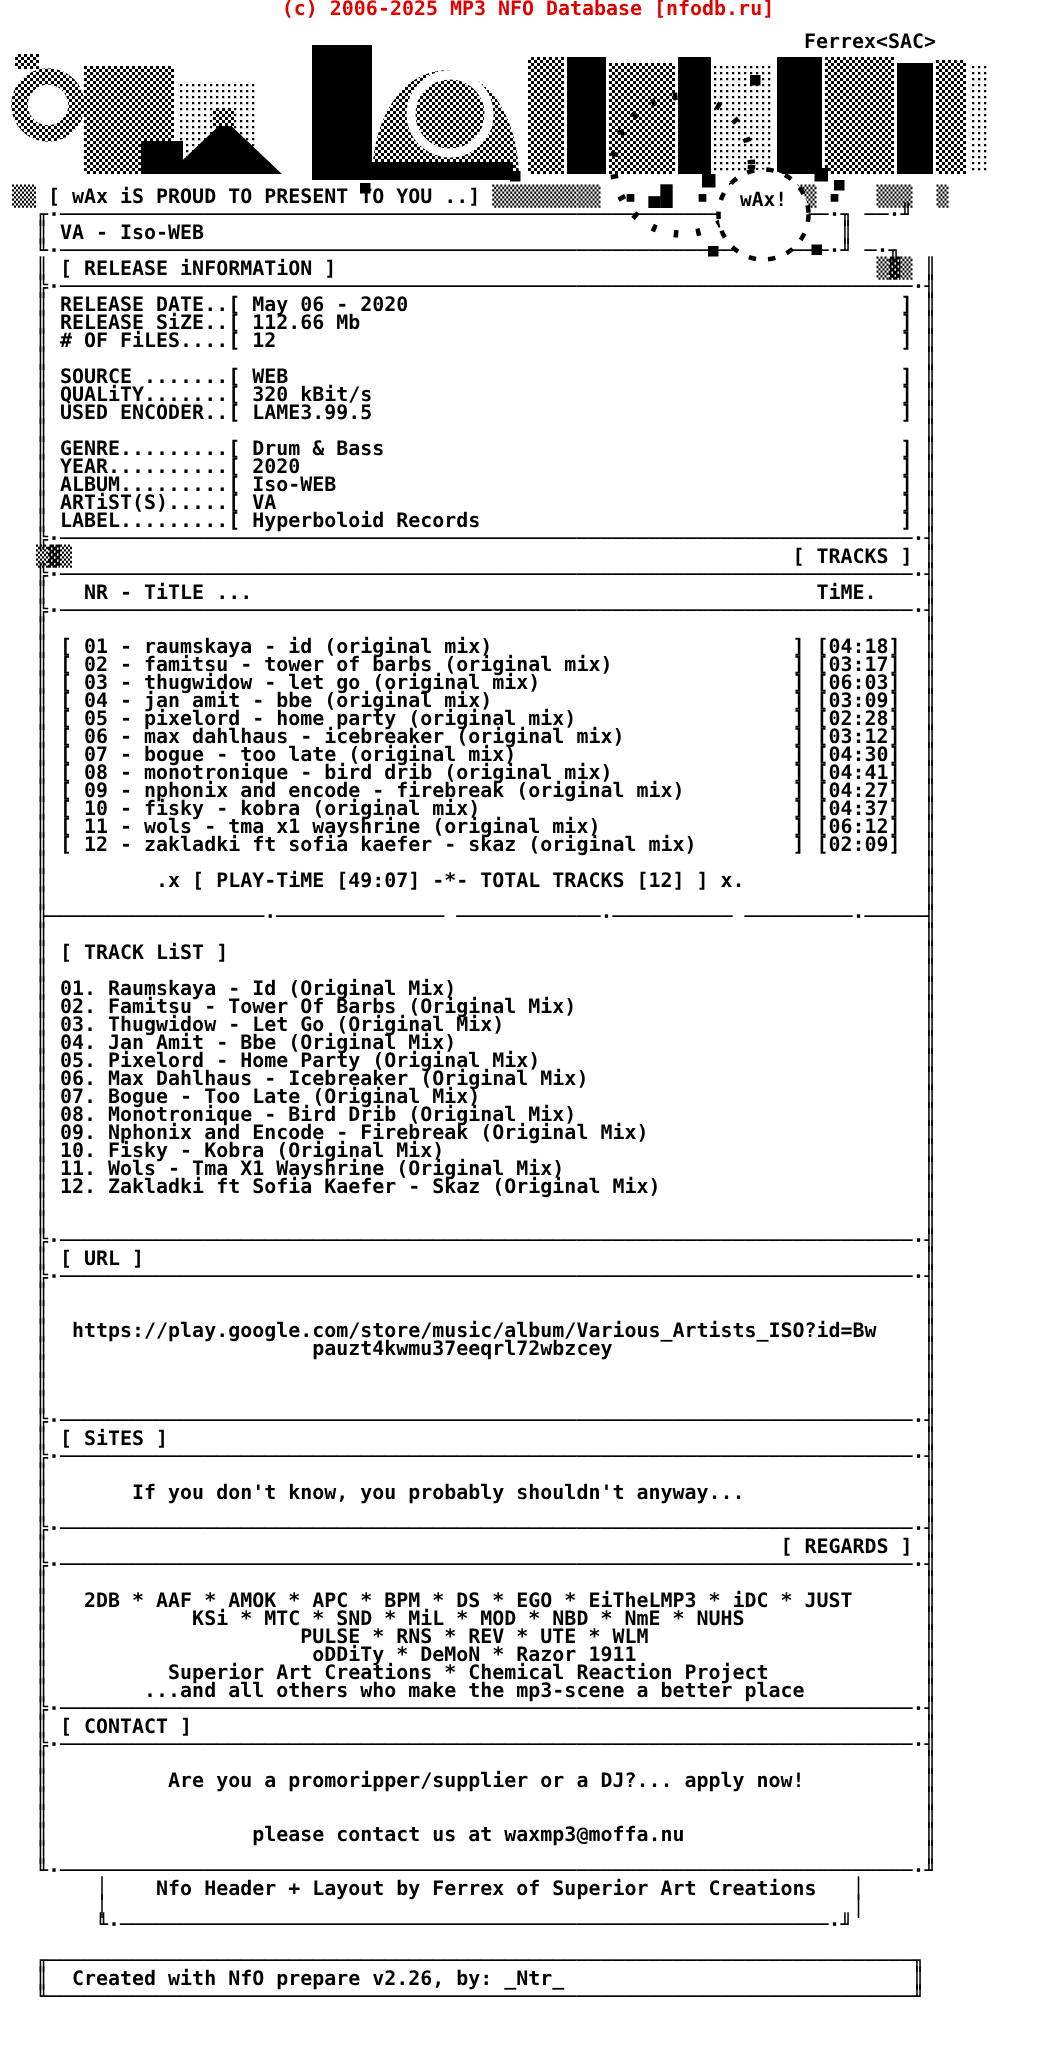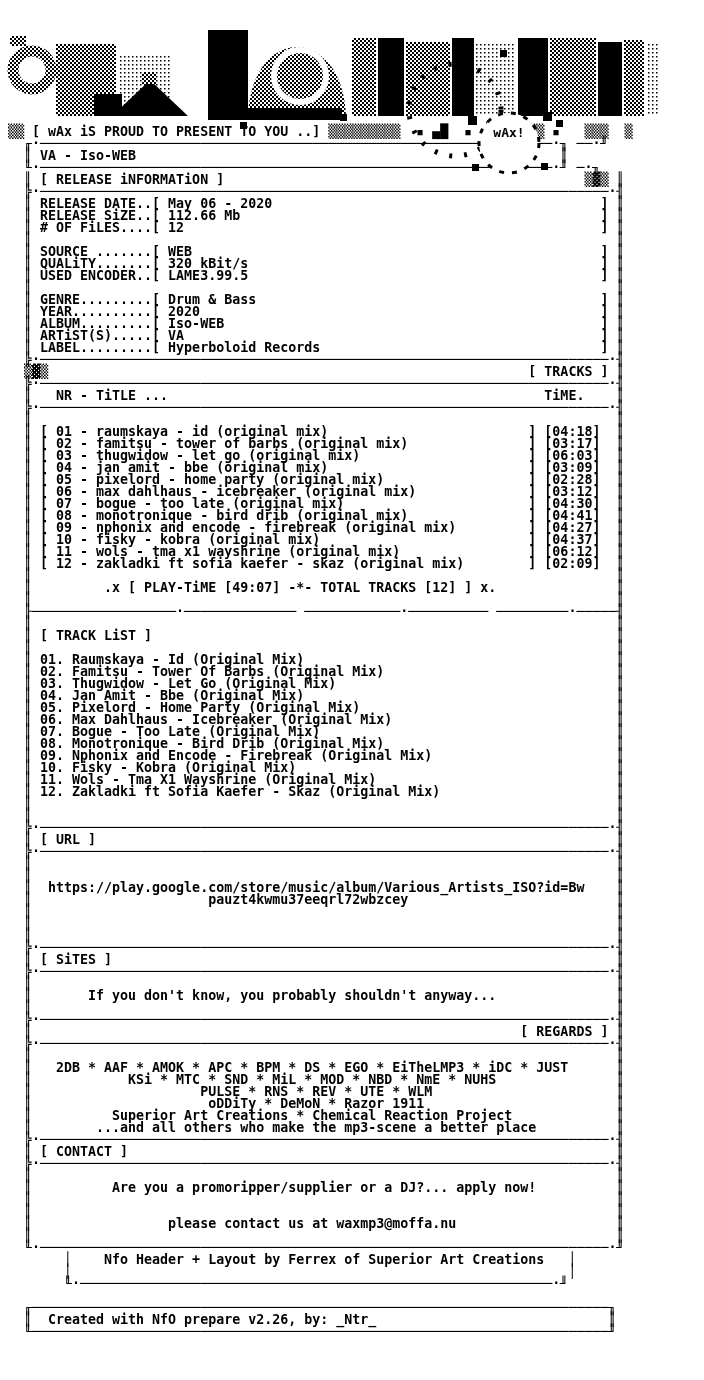--- a/index.html
+++ b/index.html
@@ -12,20 +12,22 @@
   .logo{position:absolute;top:24px;left:0;pointer-events:none;}
   .nfo{position:absolute;top:126px;left:0;padding-left:8px;
        font-size:13.3px;line-height:12px;white-space:pre;}
   .nfo div{height:12px;}
 </style>
 </head>
 <body>
 
 <div class="page">
 
+  <div class="watermark">(c) 2006-2025 MP3 NFO Database [nfodb.ru]</div>
+  <div class="ferrex">Ferrex&lt;SAC&gt;</div>
 
   <div class="nfo" id="nfo-body"><div>▒▒ [ wAx iS PROUD TO PRESENT TO YOU ..] ▒▒▒▒▒▒▒▒▒  ▪ ▄█  ▪    ▒▒▒▒▒ ▪   ▒▒▒  ▒</div><div>  ╓·────────────────────────────────────────────────────────────────·╖ ──·╜</div><div>  ║ VA - Iso-WEB                                                     ║</div><div>  ╙·────────────────────────────────────────────────────────────────·╜ ─·╖</div><div>  ║ [ RELEASE iNFORMATiON ]                                             ▒▓▒ ║</div><div>  ╠·───────────────────────────────────────────────────────────────────────·╢</div><div>  ║ RELEASE DATE..[ May 06 - 2020                                         ] ║</div><div>  ║ RELEASE SiZE..[ 112.66 Mb                                             ] ║</div><div>  ║ # OF FiLES....[ 12                                                    ] ║</div><div>  ║                                                                         ║</div><div>  ║ SOURCE .......[ WEB                                                   ] ║</div><div>  ║ QUALiTY.......[ 320 kBit/s                                            ] ║</div><div>  ║ USED ENCODER..[ LAME3.99.5                                            ] ║</div><div>  ║                                                                         ║</div><div>  ║ GENRE.........[ Drum &amp; Bass                                           ] ║</div><div>  ║ YEAR..........[ 2020                                                  ] ║</div><div>  ║ ALBUM.........[ Iso-WEB                                               ] ║</div><div>  ║ ARTiST(S).....[ VA                                                    ] ║</div><div>  ║ LABEL.........[ Hyperboloid Records                                   ] ║</div><div>  ╠·───────────────────────────────────────────────────────────────────────·╢</div><div>  ▒▓▒                                                            [ TRACKS ] ║</div><div>  ╠·───────────────────────────────────────────────────────────────────────·╢</div><div>  ║   NR - TiTLE ...                                               TiME.    ║</div><div>  ╠·───────────────────────────────────────────────────────────────────────·╢</div><div>  ║                                                                         ║</div><div>  ║ [ 01 - raumskaya - id (original mix)                         ] [04:18]  ║</div><div>  ║ [ 02 - famitsu - tower of barbs (original mix)               ] [03:17]  ║</div><div>  ║ [ 03 - thugwidow - let go (original mix)                     ] [06:03]  ║</div><div>  ║ [ 04 - jan amit - bbe (original mix)                         ] [03:09]  ║</div><div>  ║ [ 05 - pixelord - home party (original mix)                  ] [02:28]  ║</div><div>  ║ [ 06 - max dahlhaus - icebreaker (original mix)              ] [03:12]  ║</div><div>  ║ [ 07 - bogue - too late (original mix)                       ] [04:30]  ║</div><div>  ║ [ 08 - monotronique - bird drib (original mix)               ] [04:41]  ║</div><div>  ║ [ 09 - nphonix and encode - firebreak (original mix)         ] [04:27]  ║</div><div>  ║ [ 10 - fisky - kobra (original mix)                          ] [04:37]  ║</div><div>  ║ [ 11 - wols - tma x1 wayshrine (original mix)                ] [06:12]  ║</div><div>  ║ [ 12 - zakladki ft sofia kaefer - skaz (original mix)        ] [02:09]  ║</div><div>  ║                                                                         ║</div><div>  ║         .x [ PLAY-TiME [49:07] -*- TOTAL TRACKS [12] ] x.               ║</div><div>  ║                                                                         ║</div><div>  ╟──────────────────·────────────── ────────────·────────── ─────────·─────╢</div><div>  ║                                                                         ║</div><div>  ║ [ TRACK LiST ]                                                          ║</div><div>  ║                                                                         ║</div><div>  ║ 01. Raumskaya - Id (Original Mix)                                       ║</div><div>  ║ 02. Famitsu - Tower Of Barbs (Original Mix)                             ║</div><div>  ║ 03. Thugwidow - Let Go (Original Mix)                                   ║</div><div>  ║ 04. Jan Amit - Bbe (Original Mix)                                       ║</div><div>  ║ 05. Pixelord - Home Party (Original Mix)                                ║</div><div>  ║ 06. Max Dahlhaus - Icebreaker (Original Mix)                            ║</div><div>  ║ 07. Bogue - Too Late (Original Mix)                                     ║</div><div>  ║ 08. Monotronique - Bird Drib (Original Mix)                             ║</div><div>  ║ 09. Nphonix and Encode - Firebreak (Original Mix)                       ║</div><div>  ║ 10. Fisky - Kobra (Original Mix)                                        ║</div><div>  ║ 11. Wols - Tma X1 Wayshrine (Original Mix)                              ║</div><div>  ║ 12. Zakladki ft Sofia Kaefer - Skaz (Original Mix)                      ║</div><div>  ║                                                                         ║</div><div>  ║                                                                         ║</div><div>  ╠·───────────────────────────────────────────────────────────────────────·╢</div><div>  ║ [ URL ]                                                                 ║</div><div>  ╠·───────────────────────────────────────────────────────────────────────·╢</div><div>  ║                                                                         ║</div><div>  ║                                                                         ║</div><div>  ║  https://play.google.com/store/music/album/Various_Artists_ISO?id=Bw    ║</div><div>  ║                      pauzt4kwmu37eeqrl72wbzcey                          ║</div><div>  ║                                                                         ║</div><div>  ║                                                                         ║</div><div>  ║                                                                         ║</div><div>  ╠·───────────────────────────────────────────────────────────────────────·╢</div><div>  ║ [ SiTES ]                                                               ║</div><div>  ╠·───────────────────────────────────────────────────────────────────────·╢</div><div>  ║                                                                         ║</div><div>  ║       If you don't know, you probably shouldn't anyway...               ║</div><div>  ║                                                                         ║</div><div>  ╠·───────────────────────────────────────────────────────────────────────·╢</div><div>  ║                                                             [ REGARDS ] ║</div><div>  ╠·───────────────────────────────────────────────────────────────────────·╢</div><div>  ║                                                                         ║</div><div>  ║   2DB * AAF * AMOK * APC * BPM * DS * EGO * EiTheLMP3 * iDC * JUST      ║</div><div>  ║            KSi * MTC * SND * MiL * MOD * NBD * NmE * NUHS               ║</div><div>  ║                     PULSE * RNS * REV * UTE * WLM                       ║</div><div>  ║                      oDDiTy * DeMoN * Razor 1911                        ║</div><div>  ║          Superior Art Creations * Chemical Reaction Project             ║</div><div>  ║        ...and all others who make the mp3-scene a better place          ║</div><div>  ╠·───────────────────────────────────────────────────────────────────────·╢</div><div>  ║ [ CONTACT ]                                                             ║</div><div>  ╠·───────────────────────────────────────────────────────────────────────·╢</div><div>  ║                                                                         ║</div><div>  ║          Are you a promoripper/supplier or a DJ?... apply now!          ║</div><div>  ║                                                                         ║</div><div>  ║                                                                         ║</div><div>  ║                 please contact us at waxmp3@moffa.nu                    ║</div><div>  ║                                                                         ║</div><div>  ╙·───────────────────────────────────────────────────────────────────────·╜</div><div>       │    Nfo Header + Layout by Ferrex of Superior Art Creations   │</div><div>       │                                                              │</div><div>       ╙·───────────────────────────────────────────────────────────·╜</div><div></div><div>  ╓────────────────────────────────────────────────────────────────────────╖</div><div>  ║  Created with NfO prepare v2.26, by: _Ntr_                             ║</div><div>  ╙────────────────────────────────────────────────────────────────────────╜</div></div>
 
   <svg class="logo" width="704" height="156" viewBox="0 0 704 156">
     <defs>
       <pattern id="p1" width="4" height="4" patternUnits="userSpaceOnUse">
         <rect width="4" height="4" fill="#fff"></rect>
         <rect width="2" height="2" fill="#000"></rect>
         <rect x="2" y="2" width="2" height="2" fill="#000"></rect>
       </pattern>

